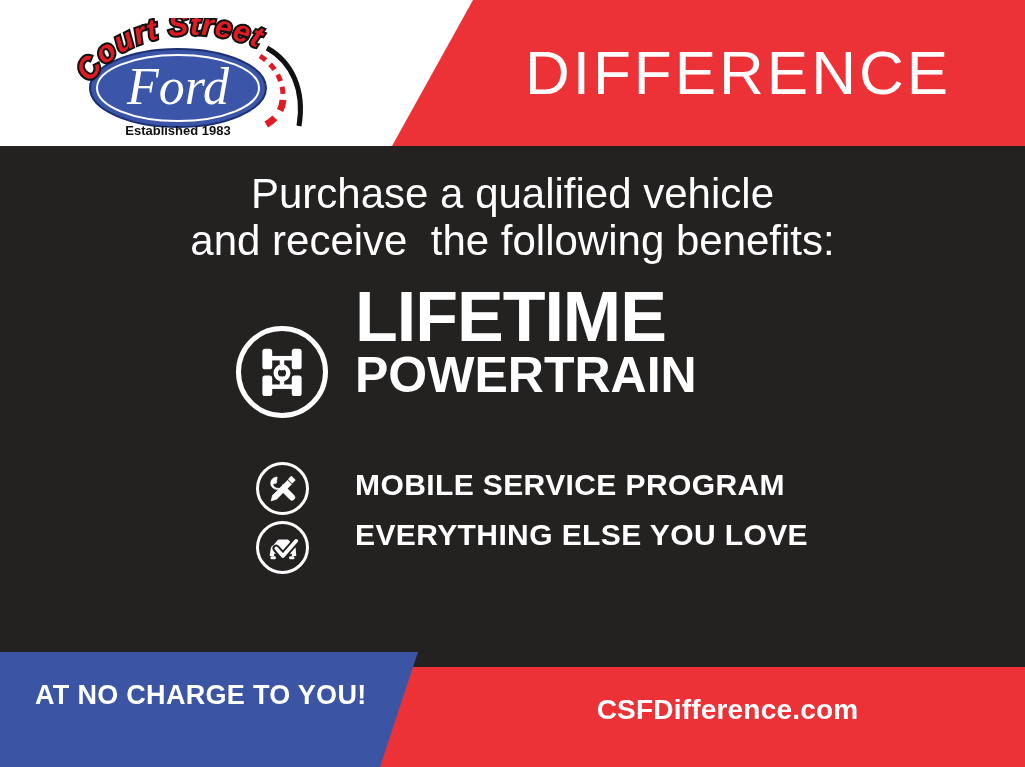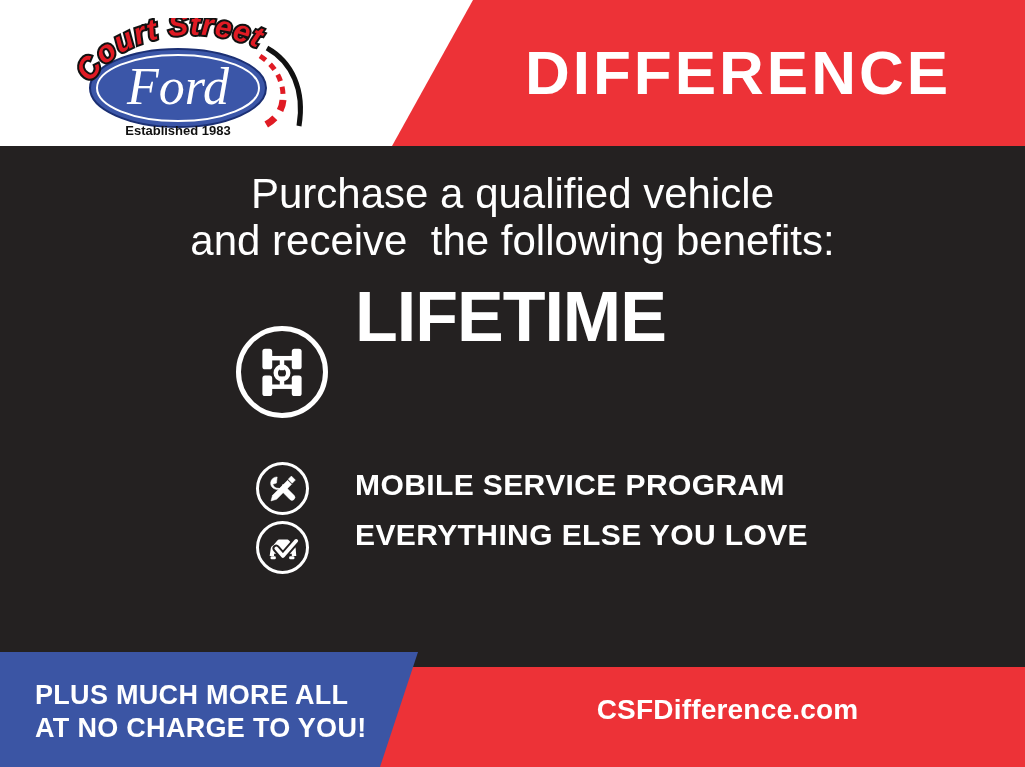--- a/index.html
+++ b/index.html
@@ -35,21 +35,21 @@
     background: #ED3237;
     clip-path: polygon(473px 0, 1025px 0, 1025px 146px, 392px 146px);
   }
   .header-title {
     position: absolute;
     left: 525px;
     top: 38px;
     width: 450px;
     color: #ffffff;
     font-size: 62px;
-    font-weight: bold;
+    font-weight: normal;
     letter-spacing: 3px;
     line-height: 70px;
     font-family: "Liberation Sans", sans-serif;
     white-space: nowrap;
   }
 
   
   .logo {
     position: absolute;
     left: 70px;
@@ -259,20 +259,21 @@
           <rect x="33" y="60" width="26" height="5"></rect>
           <rect x="43.5" y="30" width="5" height="14"></rect>
           <rect x="43.5" y="51" width="5" height="12"></rect>
           <circle cx="46" cy="47" r="7" fill="none" stroke="#ffffff" stroke-width="5"></circle>
         </g>
       </svg>
     </div>
 
     <div class="lifetime-block">
       <span class="lt-1">LIFETIME</span>
+      <span class="lt-2">POWERTRAIN</span>
     </div>
 
     <div class="icon-circle icon-mid">
       <svg viewBox="0 0 53 53" xmlns="http://www.w3.org/2000/svg">
         <g fill="#ffffff" stroke="#ffffff">
 
           <path d="M 20.5 13.5 a 7 7 0 1 0 6.5 8.2 l 12.5 12.5 a 3.2 3.2 0 0 1 -4.6 4.6 L 22.4 26.3 a 7 7 0 0 1 -6.9 -4.5 l 4.2 -1.4 z" stroke-width="0.6"></path>
 
           <path d="M 36.5 12.5 l 4.5 4.5 -3.5 3.5 -4.5 -4.5 z" stroke-width="0.6"></path>
           <path d="M 32.3 17.2 l 4.5 4.5 -17 17 -6.3 1.8 1.8 -6.3 z" stroke-width="0.6"></path>
@@ -294,18 +295,17 @@
           <path d="M 19.5 27.5 l 7.5 8.5 15 -17" stroke="#ffffff" stroke-width="4.2" fill="none" stroke-linecap="round" stroke-linejoin="round"></path>
         </g>
       </svg>
     </div>
     <div class="b3-title">EVERYTHING ELSE YOU LOVE</div>
   </div>
 
   <div class="footer-red"></div>
   <div class="footer-blue"></div>
   <div class="footer-blue-text">
-    <span>PLUS MUCH MORE ALL</span>
     <span>AT NO CHARGE TO YOU!</span>
   </div>
   <div class="footer-url">CSFDifference.com</div>
 
 </div>
 
 </body></html>

